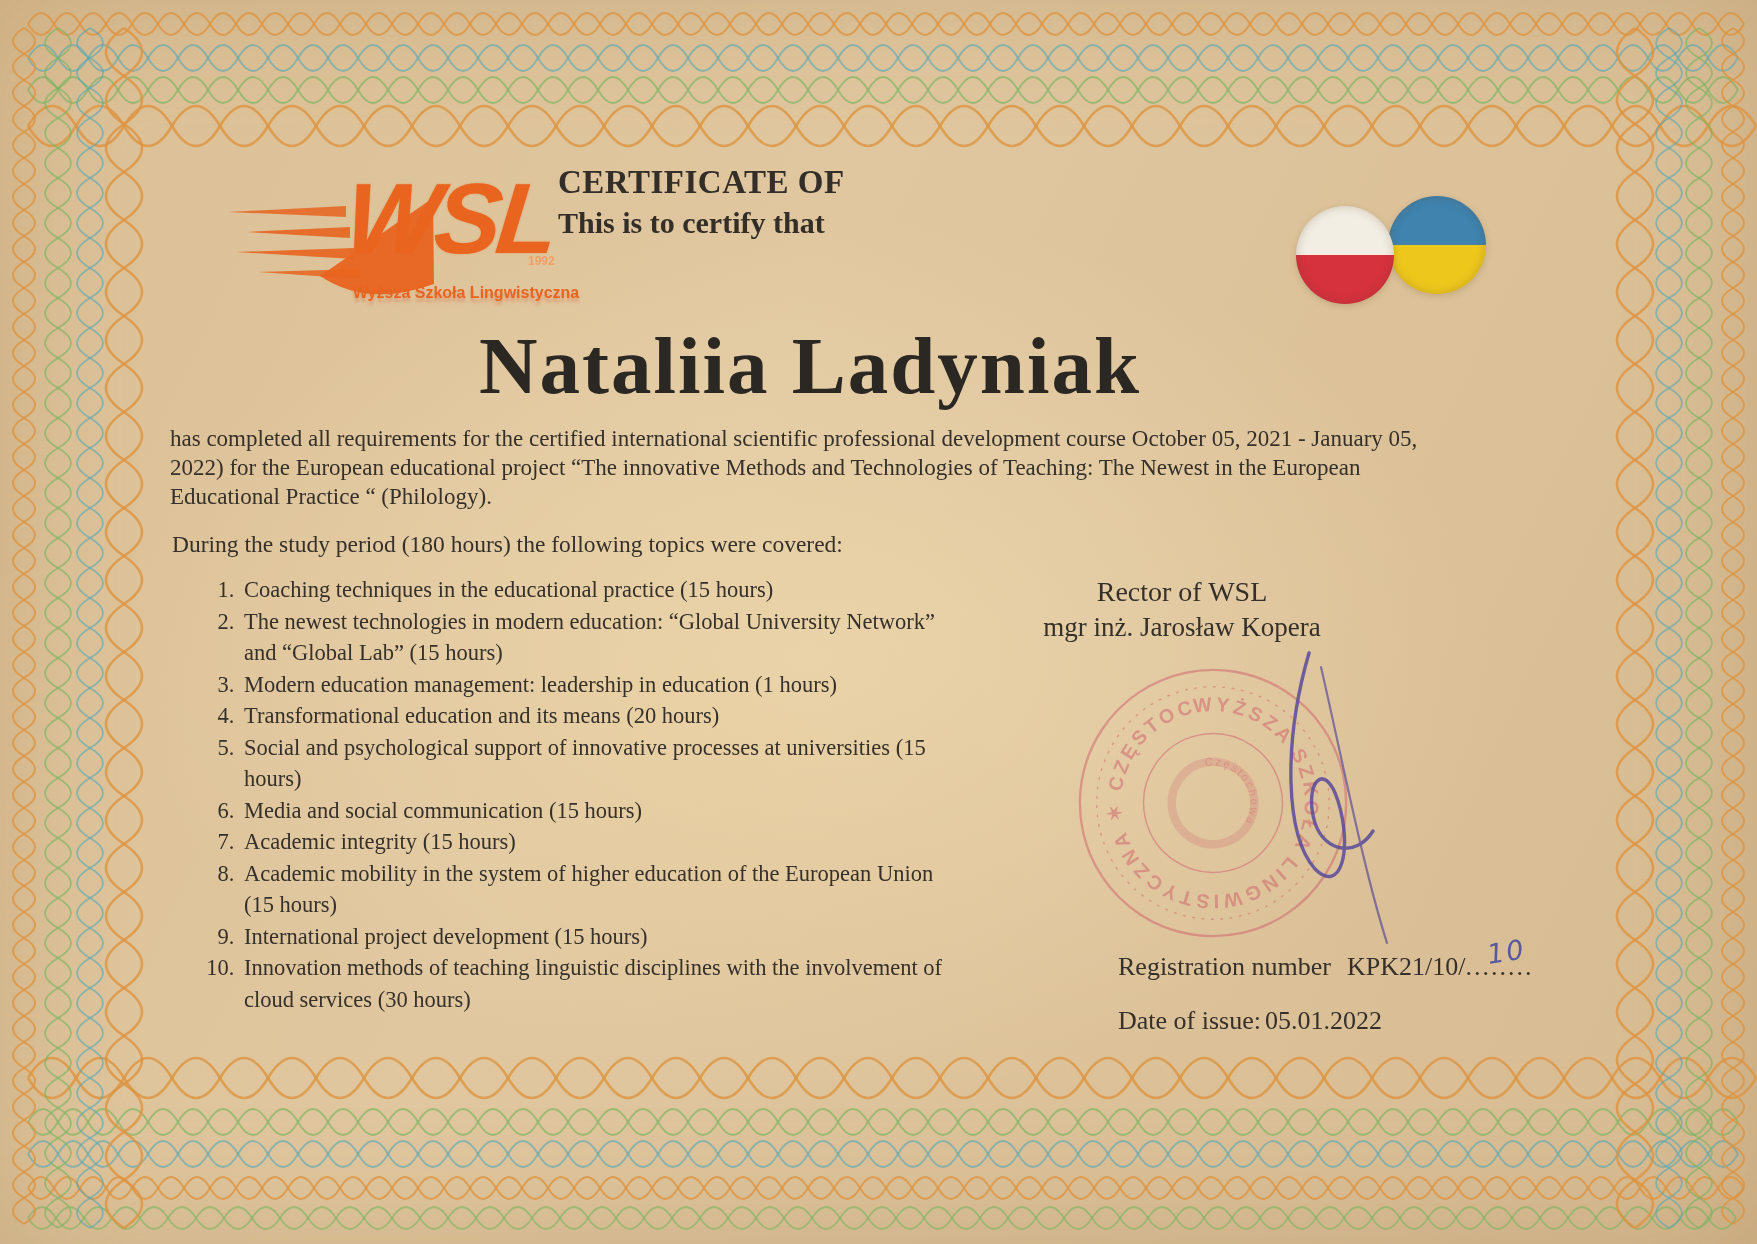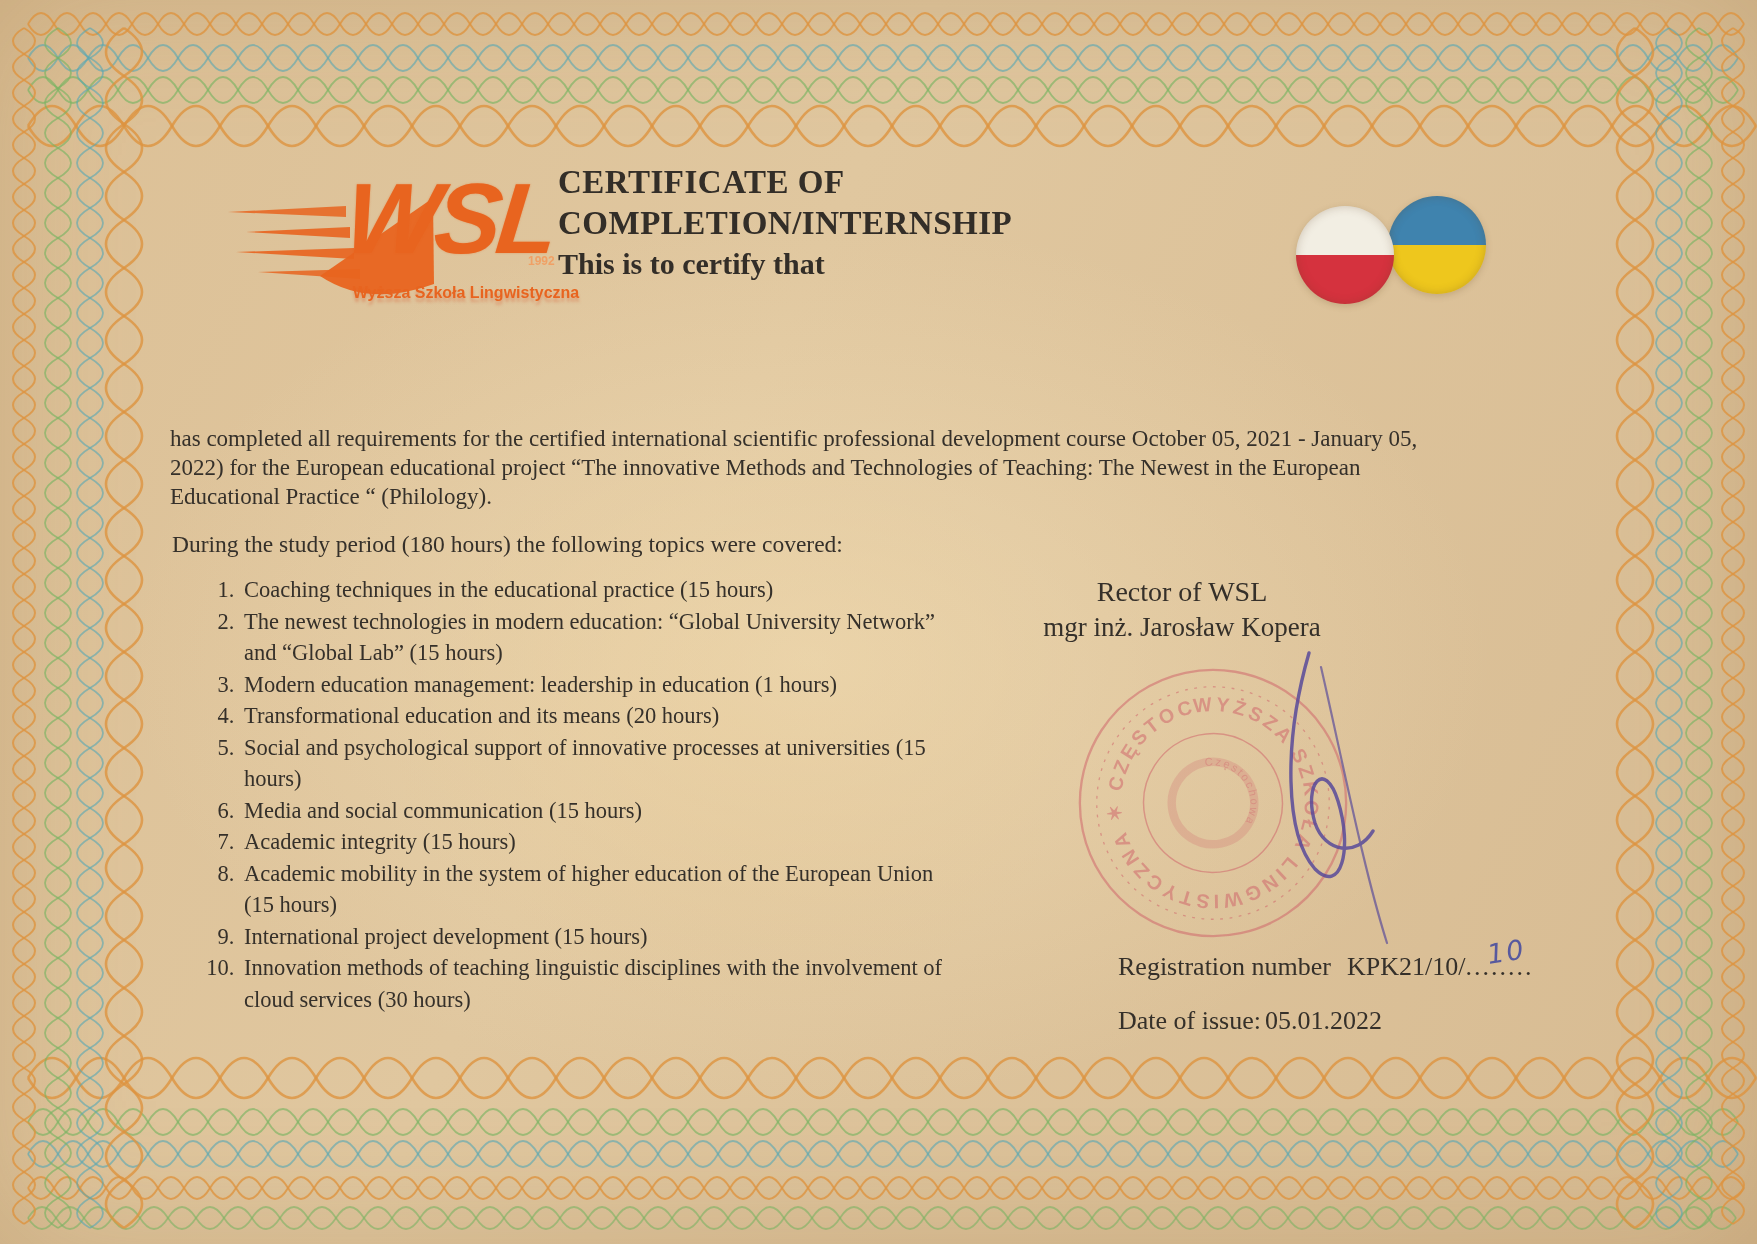--- a/index.html
+++ b/index.html
@@ -127,27 +127,27 @@
       <polygon points="30,82 132,79 132,89" opacity=".85"></polygon>
       <path d="M205 8 L92 86 Q140 118 206 94 Z" opacity=".95"></path>
     </svg>
     <div class="acronym">WSL</div>
     <div class="year">1992</div>
     <div class="subtitle">Wyższa Szkoła Lingwistyczna</div>
   </div>
 
   <div class="title-block">
     <div class="title-line">CERTIFICATE OF</div>
-    <div class="title-line">COMPLETION/INTERNSHIP</div>
     <div class="certify-line">This is to certify that</div>
   </div>
 
   <div class="flag flag-pl"></div>
   <div class="flag flag-ua"></div>
 
+  <div class="recipient">Nataliia Ladyniak</div>
 
   <div class="body-par">has completed all requirements for the certified international scientific professional development course October 05, 2021 - January 05, 2022)  for the European educational project “The innovative Methods and Technologies of Teaching: The Newest  in the European  Educational Practice “ (Philology).</div>
 
   <div class="study-intro">During the study period (180 hours) the following topics were covered:</div>
 
   <ol class="topics">
     <li>Coaching techniques in the educational practice (15 hours)</li>
     <li>The newest technologies in modern education: “Global University Network” and “Global Lab” (15 hours)</li>
     <li>Modern education management: leadership in education (1 hours)</li>
     <li>Transformational education and its means (20 hours)</li>

